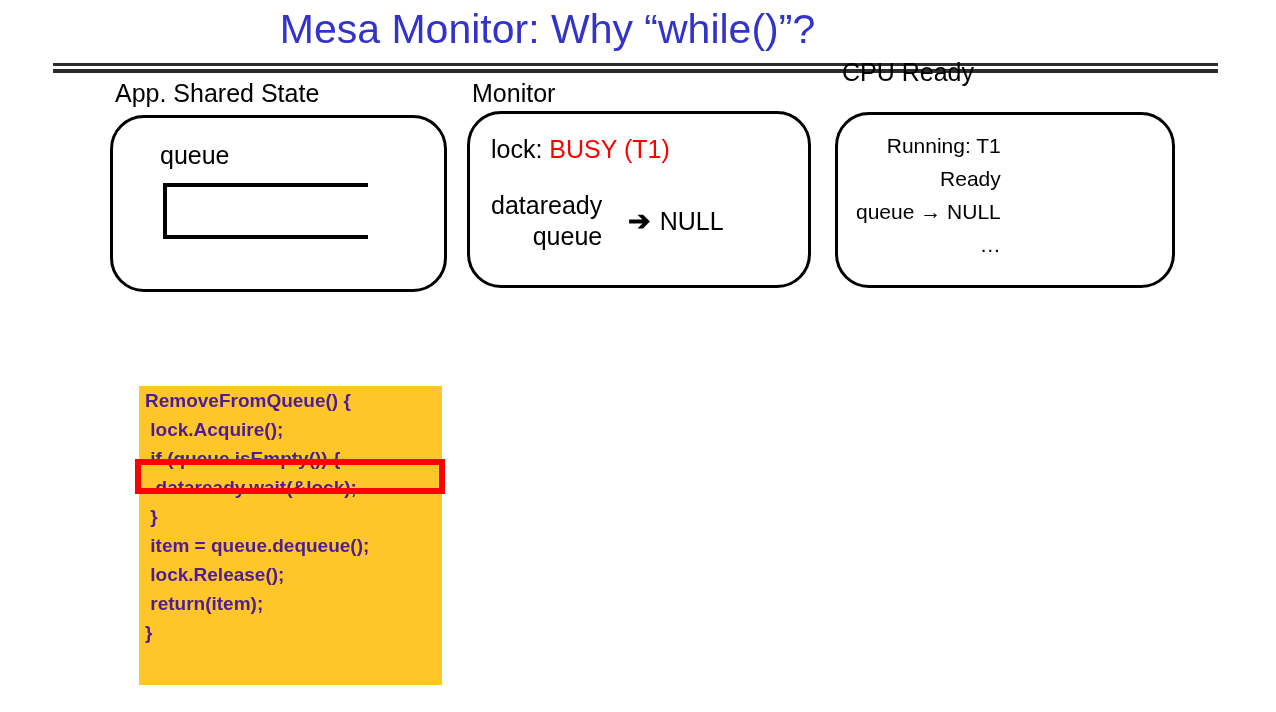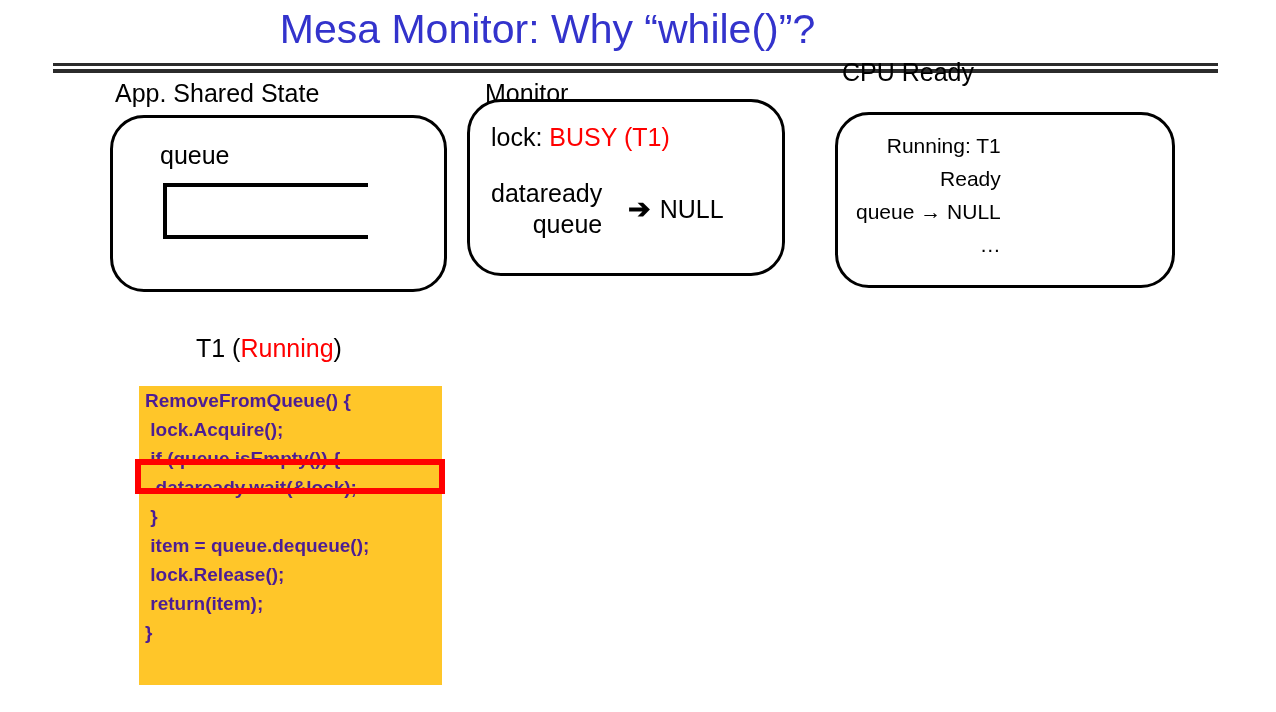--- a/index.html
+++ b/index.html
@@ -44,34 +44,34 @@
 
   
   .col-label {
     position: absolute;
     font-size: 25px;
     line-height: 30px;
     color: #000000;
     white-space: pre;
   }
   #label-app     { left: 115px; top: 78px; }
-  #label-monitor { left: 485px; top: 78px; }
+  #label-monitor { left: 472px; top: 78px; }
   #label-cpu     { left: 842px; top: 57px; }
 
   
   .state-box {
     position: absolute;
     border: 3px solid #000000;
     border-radius: 34px;
     background: #ffffff;
     box-sizing: border-box;
     text-align: right;
   }
   #box-app     { left: 110px; top: 115px; width: 337px; height: 177px; }
-  #box-monitor { left: 467px; top: 99px; width: 318px; height: 177px; }
+  #box-monitor { left: 467px; top: 111px; width: 344px; height: 177px; }
   #box-cpu     { left: 835px; top: 112px; width: 340px; height: 176px; }
 
   
   #queue-label {
     position: absolute;
     left: 47px;
     top: 22px;
     font-size: 25px;
     line-height: 30px;
     white-space: pre;
@@ -212,21 +212,20 @@
     </div>
   </div>
 
   <div class="state-box" id="box-cpu">
     <div id="cpu-lines">Running: T1
 Ready
 queue → NULL
 …</div>
   </div>
 
-  <div id="thread-caption"><span>T1 (</span><span class="red">Running</span><span>)</span></div>
 
   <div id="code-block">
     <div id="code-text">RemoveFromQueue() {
  lock.Acquire();
  if (queue.isEmpty()) {
   dataready.wait(&amp;lock);
  }
  item = queue.dequeue();
  lock.Release();
  return(item);

